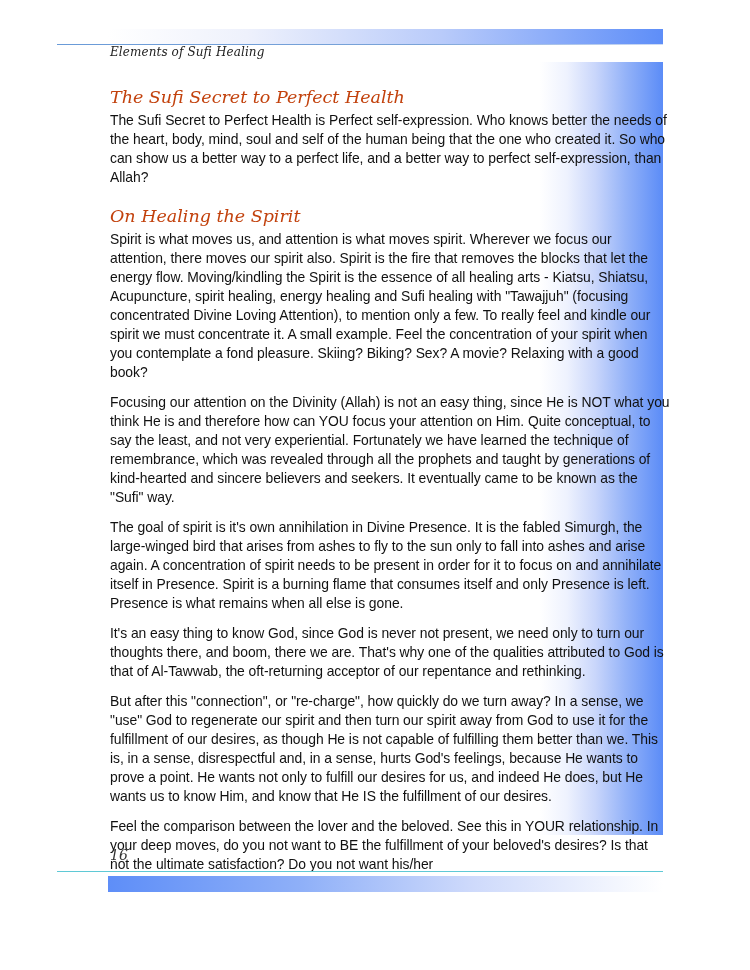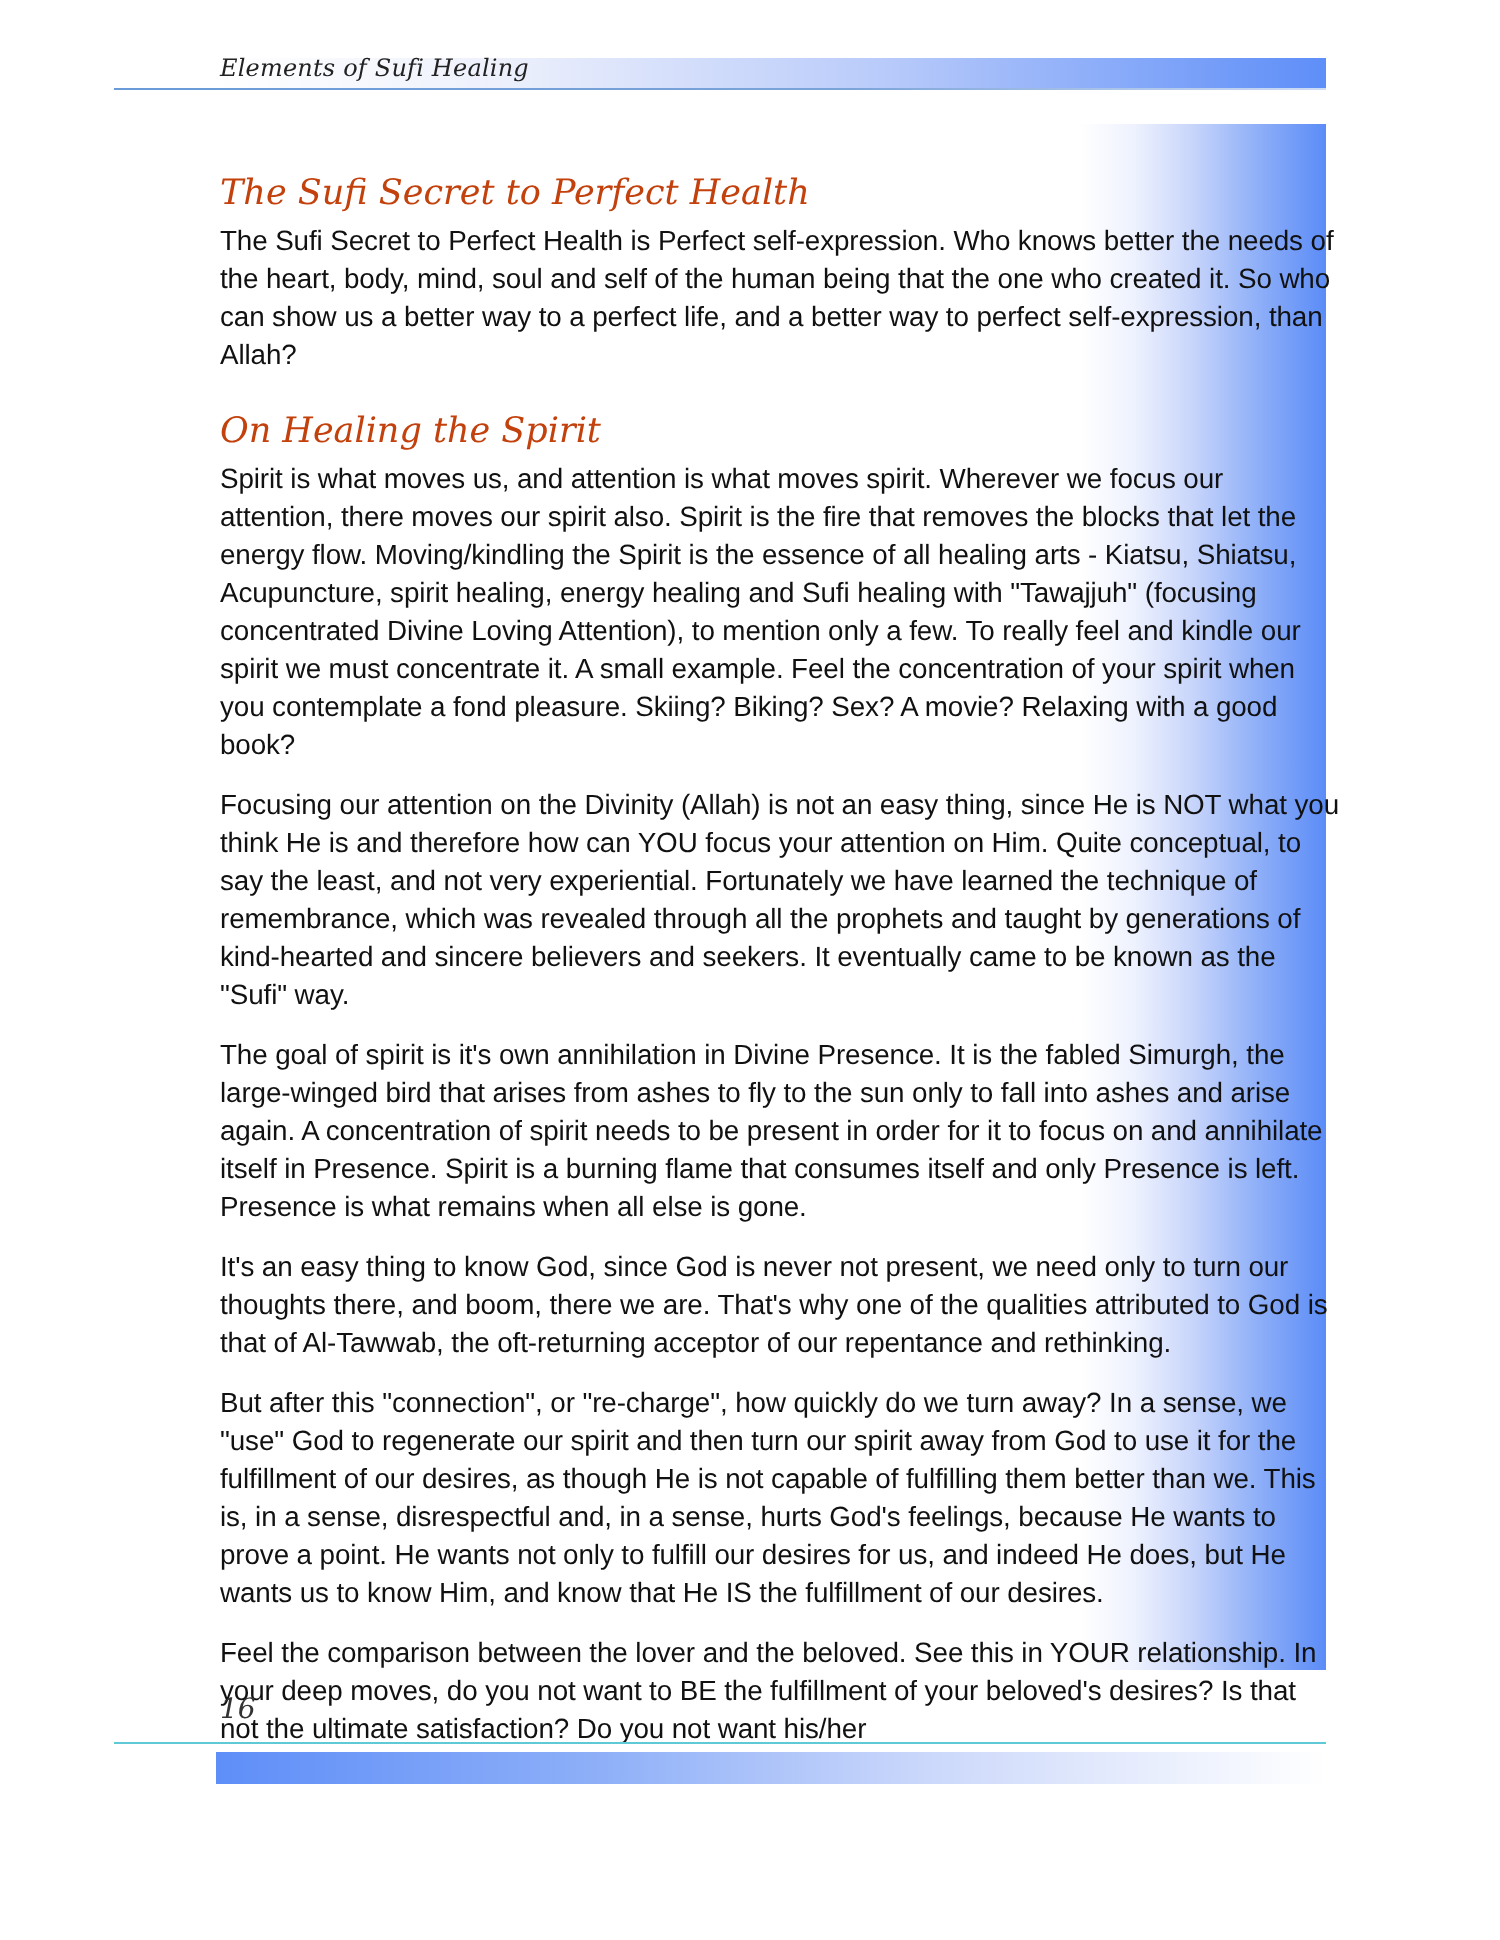--- a/index.html
+++ b/index.html
@@ -27,21 +27,21 @@
     position: absolute;
     left: 57px;
     top: 44px;
     width: 606px;
     height: 1px;
     background: linear-gradient(to right, #6a9bd8 0%, #7aa3d8 60%, #cfdcf5 100%);
   }
   .header-title {
     position: absolute;
     left: 110px;
-    top: 27px;
+    top: 45px;
     font-family: "DejaVu Serif", serif;
     font-style: italic;
     font-size: 12px;
     color: #222222;
     letter-spacing: 0.1px;
     text-align: right;
   }
   .side-gradient {
     position: absolute;
     left: 540px;

